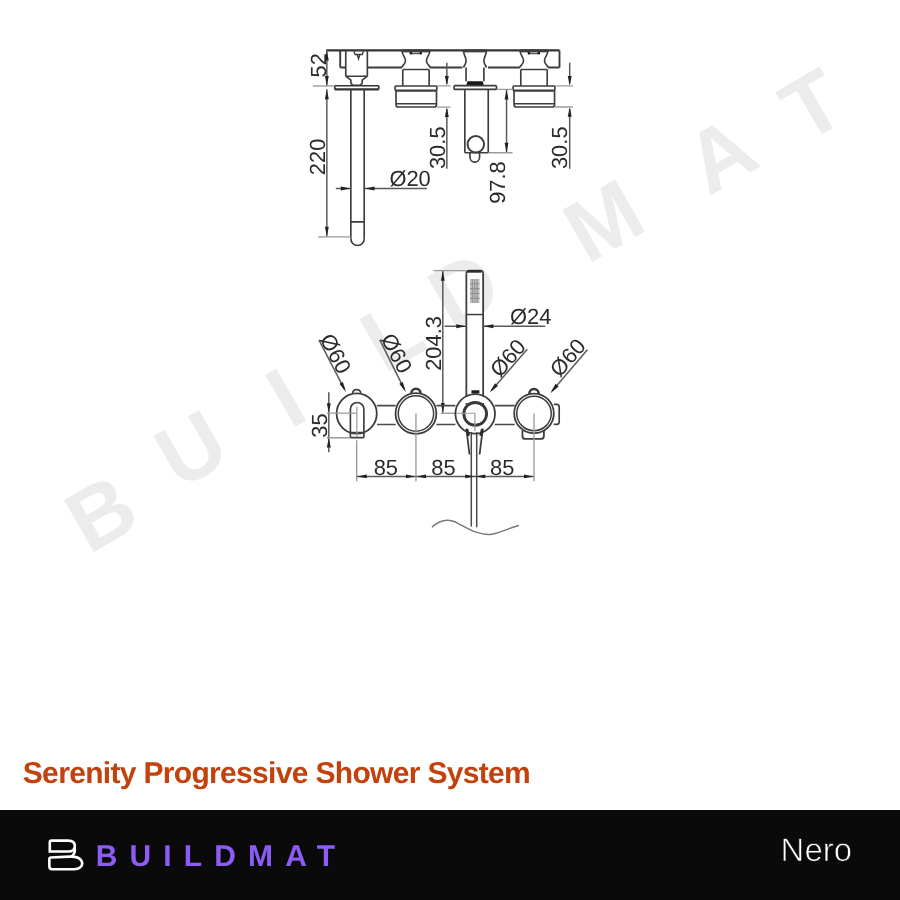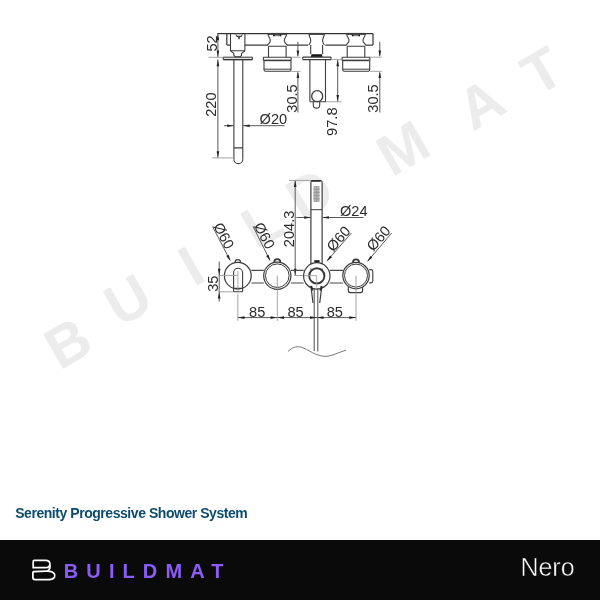--- a/index.html
+++ b/index.html
@@ -1,26 +1,26 @@
 <!DOCTYPE html>
 <html><head>
 <meta charset="utf-8">
 <style>
   html,body{margin:0;padding:0;}
   *{-webkit-font-smoothing:antialiased;}
   body{width:600px;height:600px;background:#ffffff;overflow:hidden;position:relative;
        font-family:"Liberation Sans", sans-serif;}
   .wl{position:absolute;font-size:58px;font-weight:bold;color:#ececec;line-height:58px;
       white-space:nowrap;transform:translate(-50%,-50%) rotate(-30deg);}
-  .title{position:absolute;left:15.2px;top:505px;font-size:14px;font-weight:700;color:#0c4a6e;
+  .title{position:absolute;left:15.2px;top:505px;font-size:20px;font-weight:700;color:#c2410c;
          letter-spacing:-0.45px;white-space:nowrap;}
   .footer{position:absolute;left:0;top:540px;width:600px;height:60px;background:#0a0a0a;}
   .bmtext{position:absolute;left:63.8px;top:563.5px;font-size:20px;font-weight:700;color:#8b5cf6;
           letter-spacing:8.1px;line-height:15px;white-space:nowrap;}
-  .nero{position:absolute;left:520.4px;top:558.8px;font-size:25px;font-weight:400;color:#ffffff;
+  .nero{position:absolute;left:520.4px;top:558.8px;font-size:22px;font-weight:400;color:#ffffff;
         -webkit-text-stroke:0.5px #0a0a0a;line-height:16px;white-space:nowrap;}
   svg{position:absolute;left:0;top:0;}
   svg text{font-family:"Liberation Sans", sans-serif;}
 </style>
 </head>
 <body>
 
 <div>
 <span class="wl" style="left:68px;top:343px;">B</span>
     <span class="wl" style="left:128px;top:300px;">U</span>

